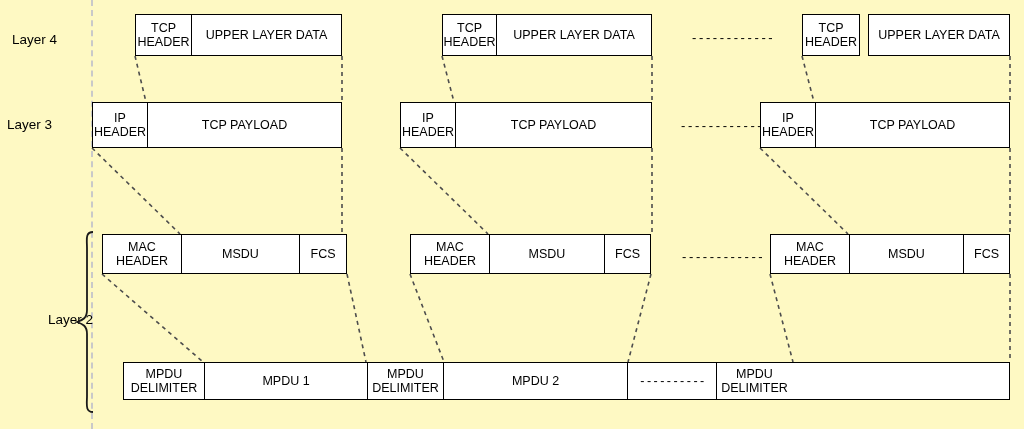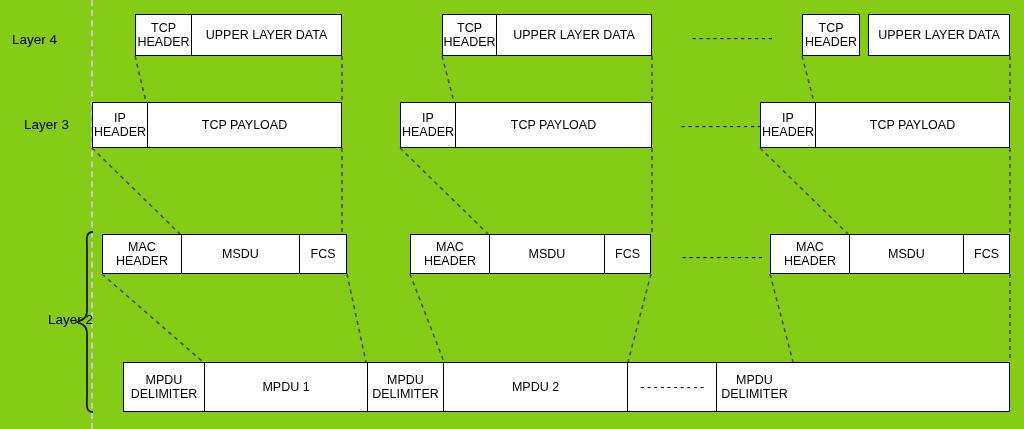--- a/index.html
+++ b/index.html
@@ -4,21 +4,21 @@
 <style>
   html, body {
     margin: 0;
     padding: 0;
     background: #ffffff;
   }
   #canvas {
     position: relative;
     width: 1024px;
     height: 429px;
-    background: #84cc16;
+    background: #fef9c3;
     font-family: "Liberation Sans", sans-serif;
     overflow: hidden;
   }
   
   .layer-label {
     position: absolute;
     font-size: 13.5px;
     color: #000000;
     white-space: nowrap;
     line-height: 1;
@@ -80,21 +80,21 @@
   }
 </style>
 </head>
 <body>
 
 <div id="canvas">
 
   <div class="guide-line" style="left:91px; top:0px; height:429px;"></div>
 
   <div class="layer-label" style="left:12px; top:33px;">Layer 4</div>
-  <div class="layer-label" style="left:24px; top:118px;">Layer 3</div>
+  <div class="layer-label" style="left:7px; top:118px;">Layer 3</div>
   <div class="layer-label" style="left:12px; top:313px;margin-left:36px;">Layer 2</div>
 
   <svg class="brace-svg" style="left:74px; top:230px; width:22px; height:184px;" viewBox="0 0 22 184">
     <path d="M19,2 C11,2 13,10 13,18 L13,80 C13,88 9,90 3,92 C9,94 13,96 13,104 L13,166 C13,174 11,182 19,182" fill="none" stroke="#1a1a1a" stroke-width="1.8"></path>
   </svg>
 
   <svg class="connector-svg" viewBox="0 0 1024 429">
     <g stroke="#4d4d4d" stroke-width="1.6" stroke-dasharray="4,4" fill="none">
 
       <line x1="135" y1="56" x2="146" y2="102"></line>
@@ -184,21 +184,21 @@
 
   <div class="ellipsis" style="left:682px; top:256px;">- - - - - - - - - - - -</div>
 
   <div class="pdu" style="left:770px; top:234px; width:240px; height:40px;">
     <div class="cell" style="width:78px;">MAC
 HEADER</div>
     <div class="cell" style="flex:1;">MSDU</div>
     <div class="cell" style="width:46px;">FCS</div>
   </div>
 
-  <div class="pdu" style="left:123px; top:362px; width:887px; height:50px;">
+  <div class="pdu" style="left:123px; top:362px; width:887px; height:38px;">
     <div class="cell" style="width:80px;">MPDU
 DELIMITER</div>
     <div class="cell" style="width:163px;">MPDU 1</div>
     <div class="cell" style="width:76px;">MPDU
 DELIMITER</div>
     <div class="cell" style="width:184px;">MPDU 2</div>
     <div class="cell" style="width:89px; letter-spacing:-0.5px;">- - - - - - - - - -</div>
     <div class="cell" style="width:76px;">MPDU
 DELIMITER</div>
   </div>

